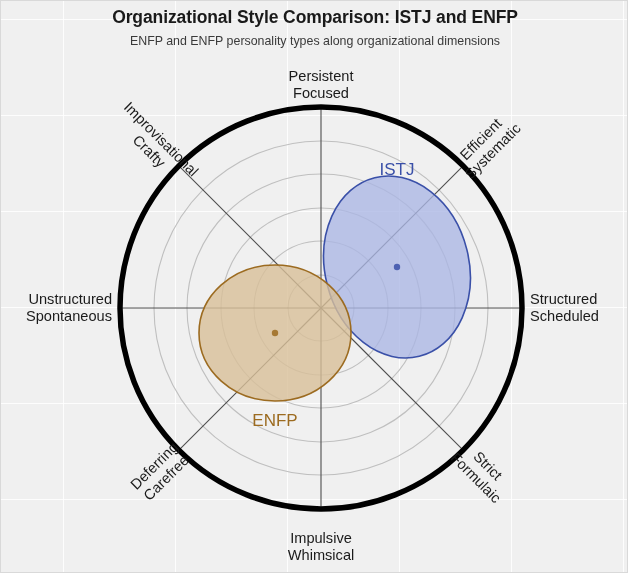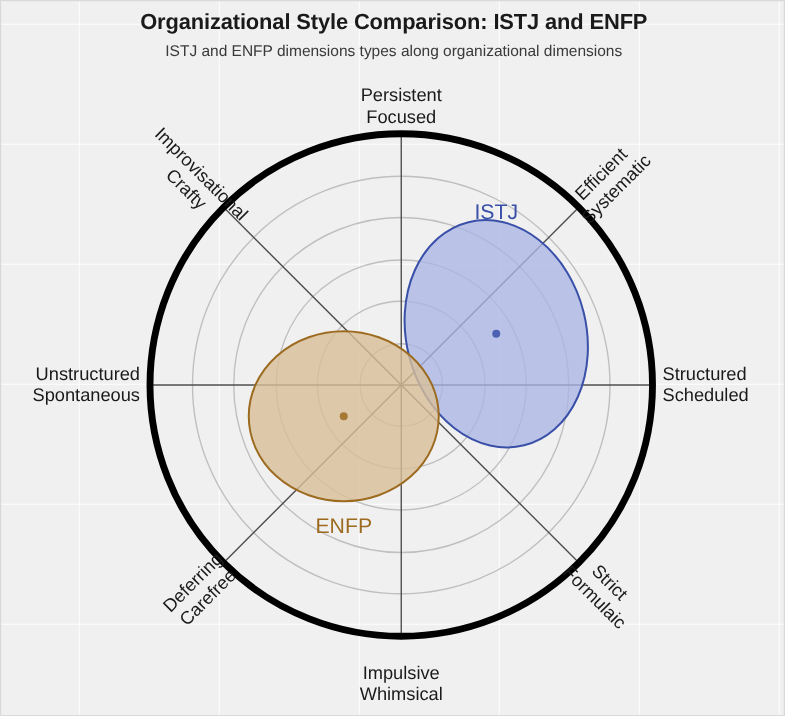--- a/index.html
+++ b/index.html
@@ -68,21 +68,21 @@
 </style>
 </head>
 <body>
 
 <div id="chart-root">
 
   <div id="bg-grid"></div>
 
   <div id="title-block">
     <div id="chart-title">Organizational Style Comparison: ISTJ and ENFP</div>
-    <div id="chart-subtitle">ISTJ and ENFP dimensions types along organizational dimensions</div>
+    <div id="chart-subtitle">ENFP and ENFP personality types along organizational dimensions</div>
   </div>
 
   <svg id="plot-svg" width="628" height="573">
     <g id="grid-rings">
         <circle cx="320" cy="307" r="33" fill="none" stroke="#bfbfbf" stroke-width="1.1"></circle>
         <circle cx="320" cy="307" r="67" fill="none" stroke="#bfbfbf" stroke-width="1.1"></circle>
         <circle cx="320" cy="307" r="100" fill="none" stroke="#bfbfbf" stroke-width="1.1"></circle>
         <circle cx="320" cy="307" r="134" fill="none" stroke="#bfbfbf" stroke-width="1.1"></circle>
         <circle cx="320" cy="307" r="167" fill="none" stroke="#bfbfbf" stroke-width="1.1"></circle>
       </g>

